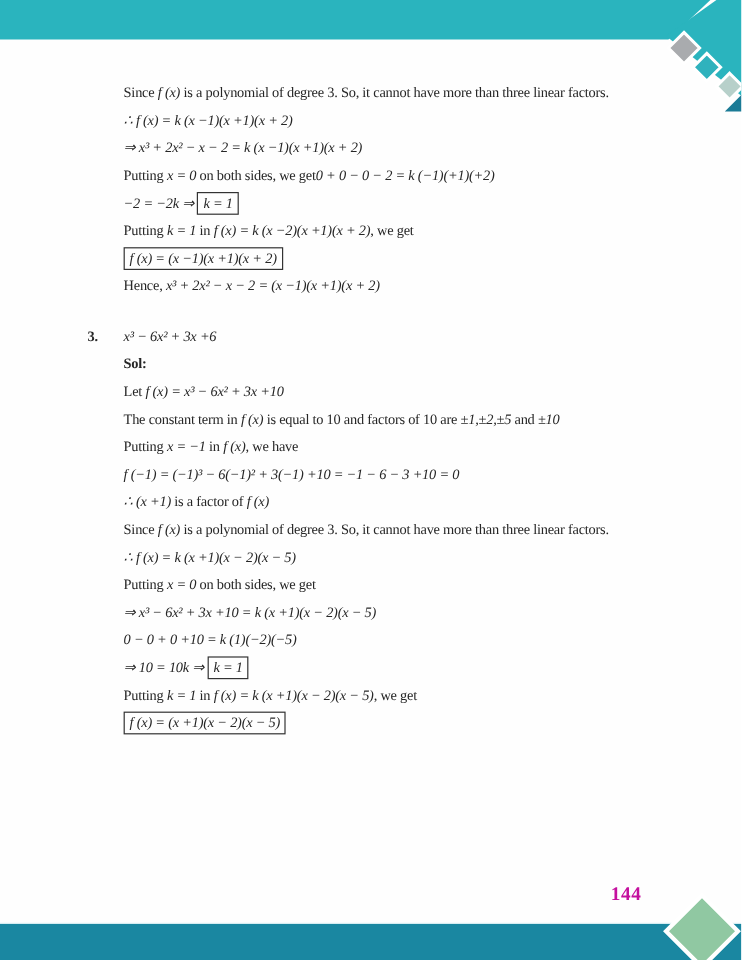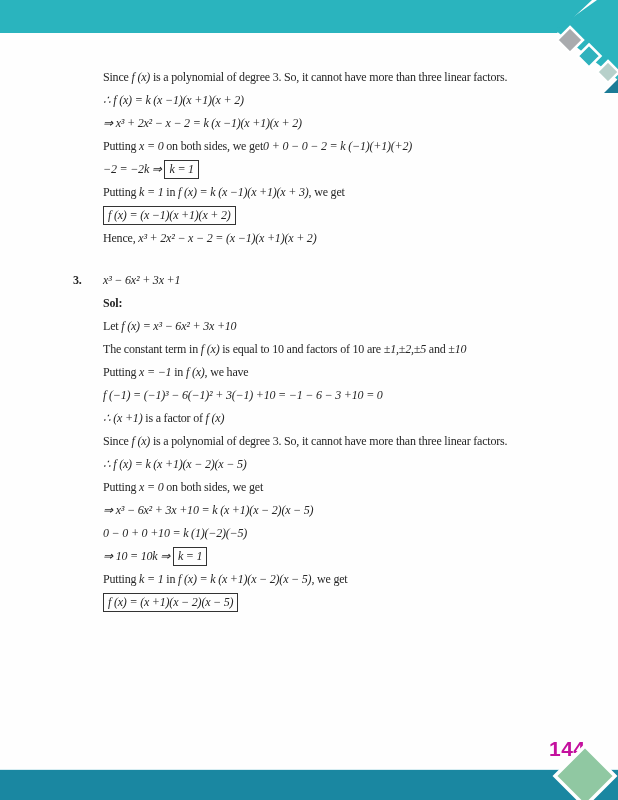--- a/index.html
+++ b/index.html
@@ -43,25 +43,24 @@
     left: -30px;
     top: 0;
     font-weight: 700;
     font-style: normal;
   }
   .pagenum {
     position: absolute;
     left: 509px;
     top: 737px;
     width: 34px;
-    font-family: Liberation Sans, sans-serif;
+    font-family: Liberation Serif, serif;
     font-weight: 700;
-    font-size: 21px;
+    font-size: 16px;
     letter-spacing: 0.5px;
-    margin-left: 40px;
   }
 </style>
 </head>
 <body>
 
 <div class="page">
 
   <svg class="deco top" width="618" height="110" viewBox="0 0 618 110">
     <polygon points="0,0 592,0 557,33 0,33" fill="#2ab4be"></polygon>
     <polygon points="597,0 618,0 618,80 555,30" fill="#2ab4be"></polygon>
@@ -70,24 +69,24 @@
     <polygon points="608,61 619,72 608,83 597,72" stroke="#ffffff" stroke-width="2.5" fill="#b7d0ca"></polygon>
     <polygon points="604,93 618,79 618,93" fill="#1b7b96"></polygon>
   </svg>
 
   <div class="content">
       <div class="line"><span class="rt">Since </span><span class="mi">f (x)</span><span class="rt"> is a polynomial of degree 3. So, it cannot have more than three linear factors.</span></div>
       <div class="line"><span class="mi">∴ f (x) = k (x −1)(x +1)(x + 2)</span></div>
       <div class="line"><span class="mi">⇒ x³ + 2x² − x − 2 = k (x −1)(x +1)(x + 2)</span></div>
       <div class="line"><span class="rt">Putting </span><span class="mi">x = 0</span><span class="rt"> on both sides, we get</span><span class="mi">0 + 0 − 0 − 2 = k (−1)(+1)(+2)</span></div>
       <div class="line"><span class="mi">−2 = −2k ⇒ </span><span class="mb">k = 1</span></div>
-      <div class="line"><span class="rt">Putting </span><span class="mi">k = 1</span><span class="rt"> in </span><span class="mi">f (x) = k (x −1)(x +1)(x + 3)</span><span class="rt">, we get</span></div>
+      <div class="line"><span class="rt">Putting </span><span class="mi">k = 1</span><span class="rt"> in </span><span class="mi">f (x) = k (x −2)(x +1)(x + 2)</span><span class="rt">, we get</span></div>
       <div class="line"><span class="mb">f (x) = (x −1)(x +1)(x + 2)</span></div>
       <div class="line"><span class="rt">Hence, </span><span class="mi">x³ + 2x² − x − 2 = (x −1)(x +1)(x + 2)</span></div>
-      <div class="line gap"><span class="itemnum">3.</span><span class="mi">x³ − 6x² + 3x +1</span></div>
+      <div class="line gap"><span class="itemnum">3.</span><span class="mi">x³ − 6x² + 3x +6</span></div>
       <div class="line"><span class="bd">Sol:</span></div>
       <div class="line"><span class="rt">Let </span><span class="mi">f (x) = x³ − 6x² + 3x +10</span></div>
       <div class="line"><span class="rt">The constant term in </span><span class="mi">f (x)</span><span class="rt"> is equal to 10 and factors of 10 are </span><span class="mi">±1,±2,±5</span><span class="rt"> and </span><span class="mi">±10</span></div>
       <div class="line"><span class="rt">Putting </span><span class="mi">x = −1</span><span class="rt"> in </span><span class="mi">f (x)</span><span class="rt">, we have</span></div>
       <div class="line"><span class="mi">f (−1) = (−1)³ − 6(−1)² + 3(−1) +10 = −1 − 6 − 3 +10 = 0</span></div>
       <div class="line"><span class="mi">∴ (x +1)</span><span class="rt"> is a factor of </span><span class="mi">f (x)</span></div>
       <div class="line"><span class="rt">Since </span><span class="mi">f (x)</span><span class="rt"> is a polynomial of degree 3. So, it cannot have more than three linear factors.</span></div>
       <div class="line"><span class="mi">∴ f (x) = k (x +1)(x − 2)(x − 5)</span></div>
       <div class="line"><span class="rt">Putting </span><span class="mi">x = 0</span><span class="rt"> on both sides, we get</span></div>
       <div class="line"><span class="mi">⇒ x³ − 6x² + 3x +10 = k (x +1)(x − 2)(x − 5)</span></div>

